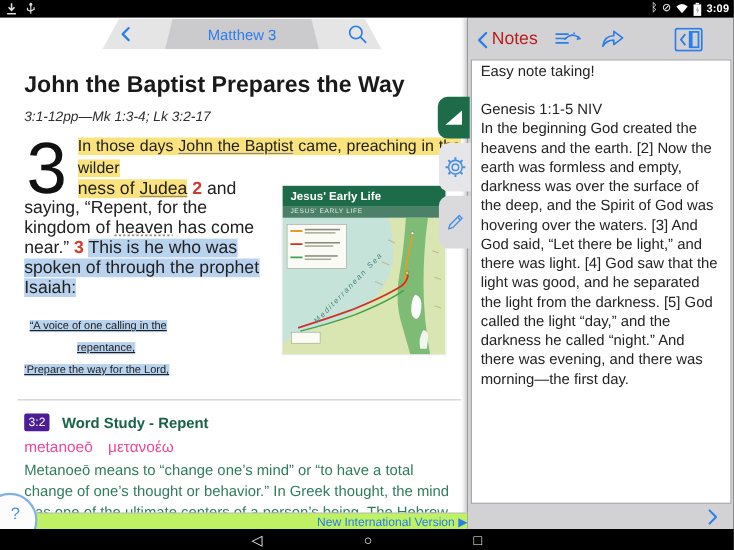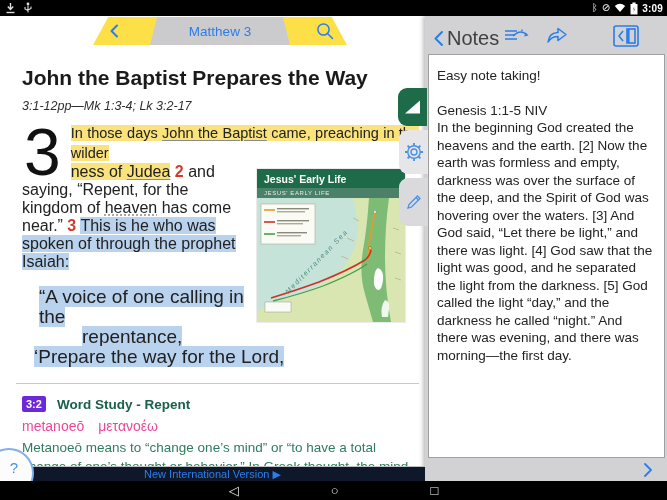--- a/index.html
+++ b/index.html
@@ -10,21 +10,21 @@
     display:flex;align-items:center;font-size:10px;}
   .sb-left{display:flex;align-items:center;gap:7px;padding-left:5px;}
   .sb-right{margin-left:auto;display:flex;align-items:center;gap:4px;padding-right:4px;}
   .sb-glyph{color:#fff;font-size:10px;line-height:16px;}
   .sb-time{font-size:10px;font-weight:bold;letter-spacing:.2px;}
   
   .left-pane{position:absolute;left:0;top:16px;width:425px;height:465px;background:#fff;overflow:hidden;}
   .right-pane{position:absolute;left:425px;top:16px;width:242px;height:465px;background:#d2d2d4;
     box-shadow:-2px 0 4px rgba(0,0,0,.25);}
   
-  .nav-tab{position:absolute;left:93px;top:1px;width:254px;height:28px;background:#fde047;
+  .nav-tab{position:absolute;left:93px;top:1px;width:254px;height:28px;background:#e5e5e5;
     clip-path:polygon(6% 0,94% 0,100% 100%,0 100%);display:flex;align-items:center;}
   .nav-tab-center{position:absolute;left:57px;top:0;width:140px;height:28px;background:#cbcbce;
     clip-path:polygon(5% 0,95% 0,100% 100%,0 100%);}
   .nav-back{position:absolute;left:14px;top:6px;width:16px;height:16px;}
   .nav-title{position:absolute;left:57px;width:140px;top:0;height:28px;display:flex;align-items:center;
     justify-content:center;color:#2b7de9;font-size:13.5px;z-index:2;}
   .nav-search{position:absolute;right:12px;top:4px;width:20px;height:20px;}
   
   .scripture{position:absolute;left:0;top:29px;right:0;bottom:14px;padding:21px 6px 0 22px;overflow:hidden;
     color:#212121;}
@@ -35,52 +35,52 @@
   .hl-y{background:#fae27d;}
   .hl-b{background:#b9d2ee;}
   .u{text-decoration:underline;text-decoration-color:#8a8a8a;text-underline-offset:2px;}
   .du{text-decoration:underline dotted;text-decoration-color:#8a8a8a;text-underline-offset:2px;}
   .vn{color:#d23b2e;font-weight:bold;}
   
   .map-card{float:right;width:148px;margin:6px 14px 4px 10px;box-shadow:0 0 0 1px rgba(0,0,0,.08);}
   .map-header{background:#1e6b4a;color:#fff;font-weight:bold;font-size:10.5px;padding:4px 0 3px 7px;}
   .map-sub{background:#4a8168;color:#e4ece6;font-size:6px;letter-spacing:.6px;padding:2px 0 2px 7px;}
   
-  .poem{margin:4px 0 12px 12px;font-size:19px;line-height:20px;}
+  .poem{margin:4px 0 12px 0;font-size:10px;line-height:20px;text-decoration:underline;}
   .poem-line{margin:0;}
   .poem-l1{margin-left:5px;}
   .poem-l2{margin-left:48px;}
   .poem-l3{margin-left:0px;}
   .ws-divider{border:none;border-top:1px solid #c9c9c9;margin:16px 0 12px -6px;}
   
   .ws-head{display:flex;align-items:center;margin-bottom:6px;}
-  .ws-badge{background:#6d28d9;color:#fff;font-size:11px;font-weight:bold;padding:2px 4px;border-radius:2px;}
+  .ws-badge{background:#4c1d95;color:#fff;font-size:11px;font-weight:normal;padding:2px 4px;border-radius:2px;}
   .ws-title{color:#1a6149;font-weight:bold;font-size:13.5px;margin-left:11px;}
   .ws-greek{color:#ec4899;font-size:14px;margin:0 0 4px 0;}
   .ws-greek .g2{margin-left:14px;}
   .ws-body{color:#2f7c5d;font-size:13.5px;line-height:19px;max-width:400px;}
   
-  .version-bar{position:absolute;left:0;right:0;bottom:0;height:14px;background:#0f172a;border-top:1px solid #bfbfc1;
-    display:flex;align-items:center;justify-content:center;color:#2b7de9;font-size:11px;z-index:4;}
+  .version-bar{position:absolute;left:0;right:0;bottom:0;height:14px;background:#bef264;border-top:1px solid #bfbfc1;
+    display:flex;align-items:center;justify-content:flex-end;color:#2b7de9;font-size:11px;z-index:4;}
   .help-circle{position:absolute;left:-16px;bottom:-17px;width:46px;height:46px;border-radius:50%;
     background:#fcfcfc;border:2px solid #7fb0e8;z-index:5;display:flex;align-items:center;justify-content:center;}
   .help-q{color:#4a90e2;font-size:15px;margin-left:10px;margin-bottom:12px;}
   
   .side-tab{position:absolute;width:29px;border-radius:9px 0 0 9px;display:flex;align-items:center;
     justify-content:center;z-index:6;}
   .tab-resources{left:398px;top:88px;height:38px;background:#1e6b4a;}
   .tab-settings{left:399px;top:130px;height:44px;background:#e6e6e8;}
   .tab-highlight{left:399px;top:178px;height:48px;background:#dadadc;}
   
   .notes-header{position:absolute;left:0;top:0;width:242px;height:38px;}
   .nh-back{position:absolute;left:8px;top:11px;display:flex;align-items:center;}
-  .nh-back-label{color:#404040;font-size:20px;margin-left:3px;}
+  .nh-back-label{color:#b91c1c;font-size:16px;margin-left:3px;}
   .nh-icon{position:absolute;top:9px;}
   .notes-card{position:absolute;left:3px;top:38px;width:237px;height:404px;background:#fff;
-    border:1px solid #9f9f9f;box-sizing:border-box;padding:12px 8px;color:#232323;
+    border:1px solid #9f9f9f;box-sizing:border-box;padding:1px 8px;color:#232323;
     font-size:13.5px;line-height:17.5px;overflow:hidden;}
   .note-line1{margin-bottom:17px;}
   .folder-bar{position:absolute;left:0;bottom:0;width:242px;height:23px;display:flex;align-items:center;}
   .folder-label{color:#2b7de9;font-size:15px;margin-left:27px;}
   .folder-chev{margin-left:auto;margin-right:14px;}
   
   .android-nav{position:absolute;left:0;bottom:0;width:667px;height:19px;background:#000;display:flex;
     align-items:center;justify-content:center;gap:92px;}
   .an-glyph{color:#f0f0f0;font-size:13px;line-height:19px;}
 </style>

